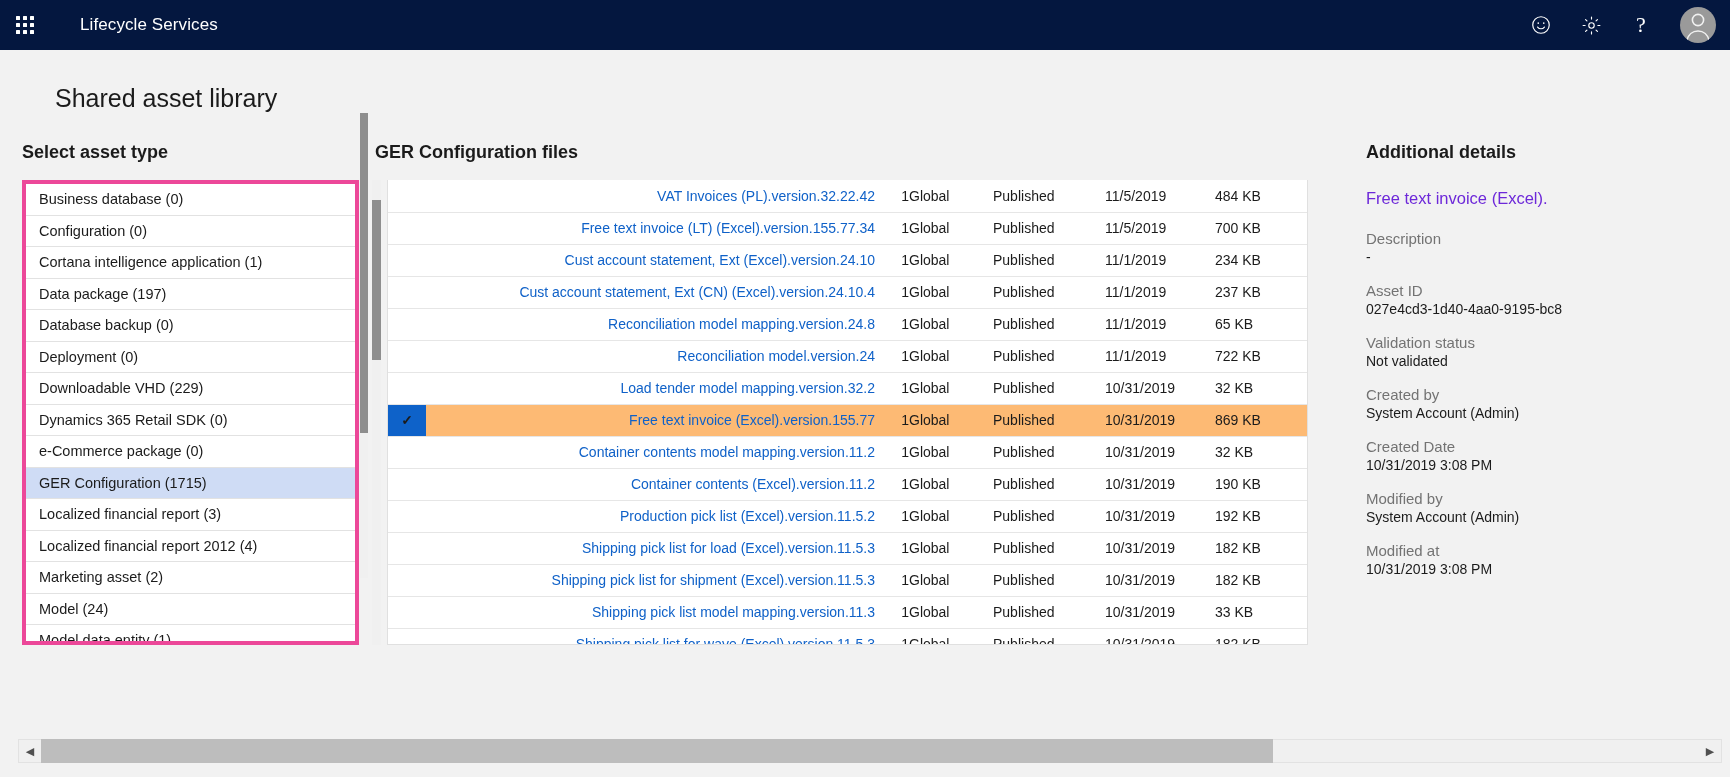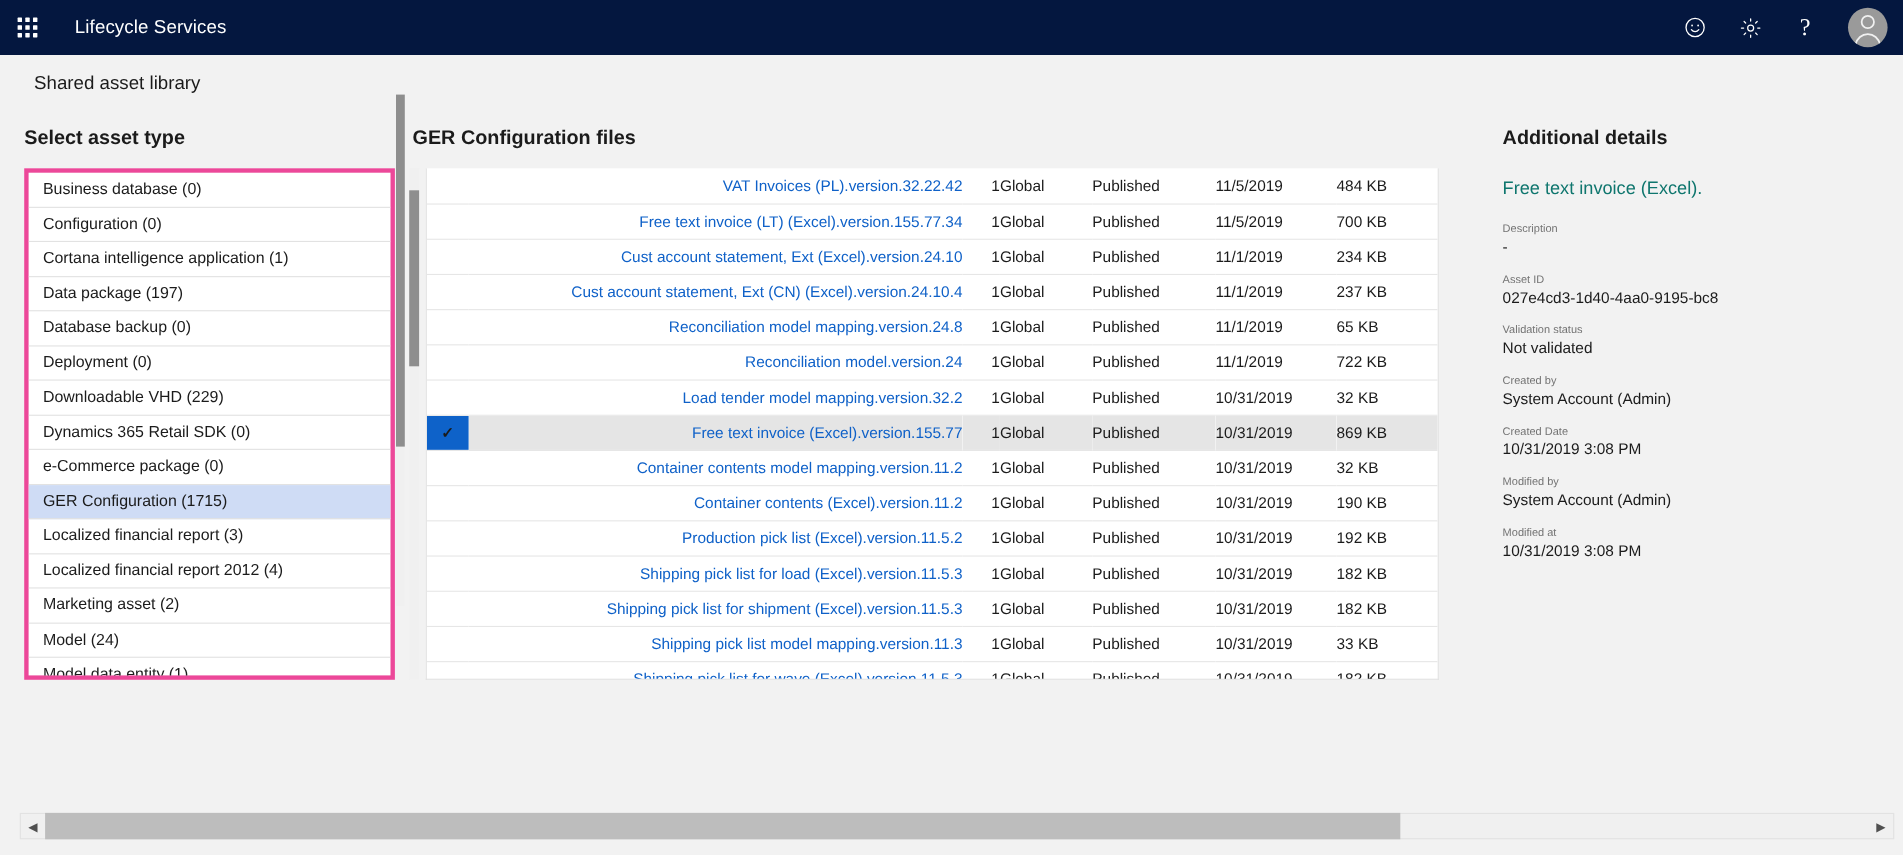--- a/index.html
+++ b/index.html
@@ -27,21 +27,21 @@
     grid-template-columns: repeat(3, 1fr);
     grid-template-rows: repeat(3, 1fr);
     gap: 3px;
     cursor: pointer;
     padding: 2px;
   }
   .waffle i { background: #ffffff; display:block; width:4px; height:4px; border-radius:0.5px; }
   #brand {
     color: #ffffff;
     font-size: 17px;
-    margin-left: 32px;
+    margin-left: 44px;
     letter-spacing: .1px;
     font-weight: 400;
   }
   #topnav-right {
     position: absolute;
     right: 0; top: 0; height: 50px;
     display: flex; align-items: center;
   }
   .navicon {
     width: 50px; height: 50px;
@@ -61,24 +61,25 @@
     flex: none;
   }
 
   
   #page {
     position: relative;
     height: 727px;
     background: #f2f2f2;
   }
   #page-title {
-    font-size: 17px;
+    font-size: 25px;
     color: #1b1b1b;
-    padding: 16px 0 0 31px;
+    padding: 34px 0 0 31px;
     font-weight: 400;
+    margin-left: 24px;
   }
 
   #columns {
     display: flex;
     padding: 0 0 0 0;
     height: 575px;
   }
 
   .col-head {
     font-size: 18px;
@@ -175,48 +176,48 @@
     overflow: hidden;
   }
   td.c-check { width: 38px; text-align: center; }
   td.c-name  { padding-left: 8px; text-align: right; }
   td.c-ver   { width: 34px; text-align: right; }
   td.c-scope { width: 84px; padding-left: 14px; }
   td.c-stat  { width: 112px; padding-left: 6px; }
   td.c-date  { width: 110px; padding-left: 2px; }
   td.c-size  { width: 92px; padding-left: 10px; }
   .fname { color: #0f61c8; cursor: pointer; }
-  tr.row-selected td { background: #e5e5e5; }
+  tr.row-selected td { background: #fdba74; }
   tr.row-selected td.c-check {
     background: #0e62c9;
     color: #ffffff;
     font-size: 17px;
     font-weight: 700;
   }
   .check-mark { display: inline-block; line-height: 1; }
 
   
   #right-col {
     width: 380px;
     padding-top: 29px;
     padding-left: 16px;
     flex: none;
   }
   #detail-title {
     font-size: 16.5px;
-    color: #0f766e;
+    color: #6d28d9;
     margin-bottom: 22px;
     margin-top: 26px;
     white-space: nowrap;
     overflow: hidden;
     cursor: pointer;
   }
   .detail-block { margin-bottom: 17px; }
   .detail-label {
-    font-size: 10px;
+    font-size: 15px;
     color: #737373;
     margin-bottom: 2px;
   }
   .detail-value {
     font-size: 14px;
     color: #1b1b1b;
     white-space: nowrap;
     overflow: hidden;
   }
 

